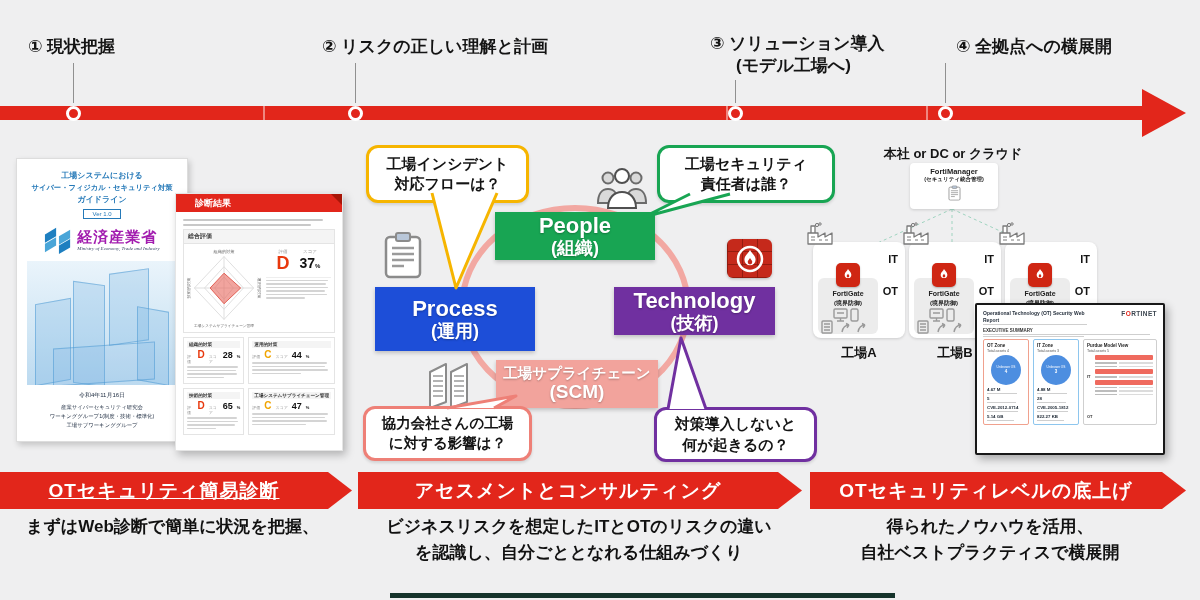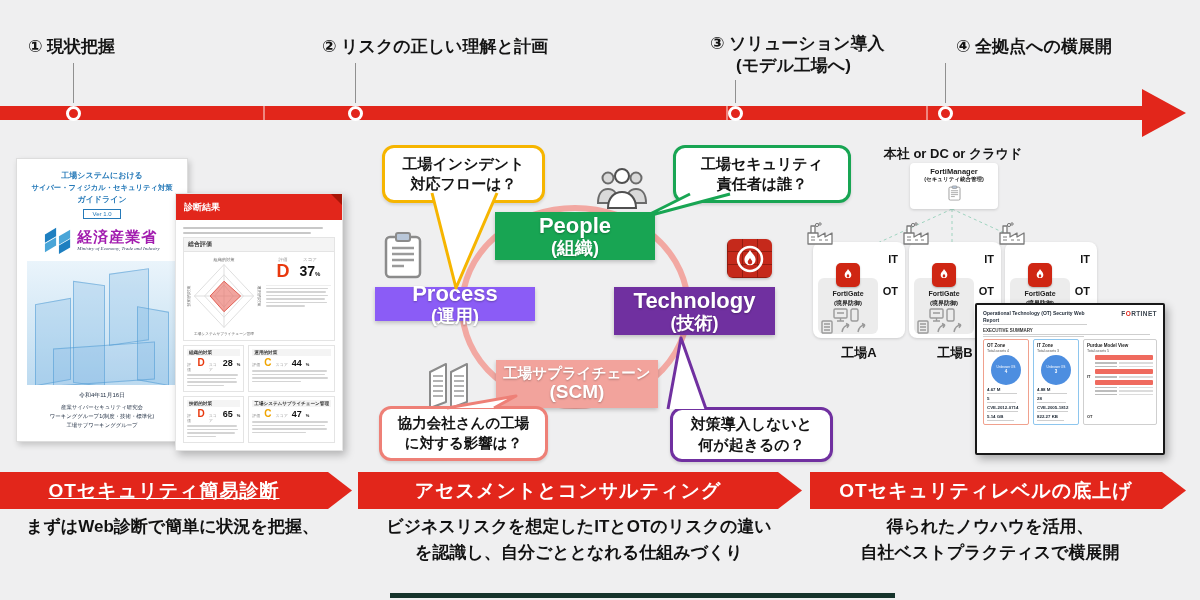--- a/index.html
+++ b/index.html
@@ -21,21 +21,21 @@
   .ver{display:block;margin:3px auto 0;width:36px;text-align:center;border:1px solid #2579b8;color:#2579b8;font-size:6px;padding:1px 0;}
   .logo-row{display:flex;align-items:center;justify-content:center;gap:5px;margin-top:7px;}
   .meti-name{font-family:"Liberation Serif","DejaVu Serif",serif;font-size:15px;font-weight:700;color:#a21caf;letter-spacing:1px;line-height:1.1;}
   .meti-en{font-family:"Liberation Serif","DejaVu Serif",serif;font-size:5px;font-style:italic;color:#3a4a66;}
   .illus{position:relative;margin:7px 10px 0;height:124px;background:linear-gradient(180deg,#eaf4fb 0%,#d2e7f5 55%,#bcdaf0 100%);overflow:hidden;}
   .blk{position:absolute;border:1px solid rgba(70,150,210,.5);background:rgba(120,180,225,.28);}
   .cover-date{margin-top:6px;text-align:center;font-size:6px;color:#223044;}
   .cover-org{margin-top:3px;text-align:center;font-size:5.4px;color:#223044;line-height:1.7;}
   
   #diag{position:absolute;left:175px;top:193px;width:168px;height:258px;background:#fff;border:1px solid #e5e5e5;box-shadow:3px 4px 8px rgba(0,0,0,.25);z-index:3;box-sizing:border-box;}
-  .diag-header{height:26px;background:#e2261b;color:#fff;font-size:9px;font-weight:800;display:flex;align-items:center;padding-left:8px;position:relative;}
+  .diag-header{height:18px;background:#e2261b;color:#fff;font-size:9px;font-weight:800;display:flex;align-items:center;padding-left:19px;position:relative;}
   .fold{position:absolute;right:0;top:0;border-top:11px solid #a81507;border-left:11px solid transparent;}
   .diag-body{padding:4px 7px;}
   .bar{background:#c8c8c8;height:2px;border-radius:1px;margin:3px 0;}
   .bar.thin{height:1.5px;margin:2px 0;background:#d4d4d4;}
   .sec{margin-top:3px;background:#f4f4f4;border:1px solid #e4e4e4;font-size:6px;font-weight:800;color:#444;padding:2px 4px;}
   .overall{border:1px solid #e4e4e4;border-top:none;padding:3px;display:flex;gap:5px;}
   .gcol{flex:1;padding-top:2px;}
   .grow{display:flex;gap:10px;justify-content:center;border-bottom:1px solid #eee;padding-bottom:3px;}
   .glabel{font-size:4.5px;color:#999;text-align:center;}
   .big-grade{font-size:18px;font-weight:800;color:#e8380d;line-height:1.1;text-align:center;}
@@ -47,25 +47,25 @@
   .mini-row{display:flex;align-items:baseline;gap:4px;margin-top:2px;}
   .mlabel{font-size:4px;color:#999;}
   .mg{font-size:10px;font-weight:800;line-height:1;}
   .mg-D{color:#e8380d;} .mg-C{color:#f0a400;}
   .ms{font-size:9px;font-weight:800;color:#111;}
   .mpct{font-size:4px;font-weight:800;}
   
   .pbox{position:absolute;z-index:3;color:#fff;display:flex;flex-direction:column;align-items:center;justify-content:center;font-weight:800;line-height:1.12;text-align:center;text-shadow:0 1px 2px rgba(0,0,0,.28);box-shadow:0 2px 4px rgba(0,0,0,.2);}
   .pbox .l1{font-size:22px;} .pbox .l2{font-size:18px;}
   #people{left:495px;top:212px;width:160px;height:48px;background:#18a553;}
-  #process{left:375px;top:287px;width:160px;height:34px;background:#8b5cf6;}
+  #process{left:375px;top:287px;width:160px;height:64px;background:#1d4ed8;}
   #technology{left:614px;top:287px;width:161px;height:48px;background:#7030a0;}
   #scm{left:496px;top:360px;width:162px;height:48px;background:#f2a39c;}
   #scm .l1{font-size:14.5px;} #scm .l2{font-size:19px;}
-  .bubble{position:absolute;z-index:4;background:#fff;border:3px solid;border-radius:12px;display:flex;flex-direction:column;align-items:center;justify-content:center;font-size:15px;font-weight:800;color:#141414;line-height:1.35;box-shadow:0 2px 3px rgba(0,0,0,.12);margin-left:16px;}
+  .bubble{position:absolute;z-index:4;background:#fff;border:3px solid;border-radius:12px;display:flex;flex-direction:column;align-items:center;justify-content:center;font-size:15px;font-weight:800;color:#141414;line-height:1.35;box-shadow:0 2px 3px rgba(0,0,0,.12);}
   #bub-incident{left:366px;top:145px;width:157px;height:52px;border-color:#f6b500;}
   #bub-manager{left:657px;top:145px;width:172px;height:52px;border-color:#18a553;}
   #bub-partner{left:363px;top:406px;width:163px;height:49px;border-color:#ee8077;font-size:14.5px;}
   #bub-risk{left:654px;top:407px;width:157px;height:49px;border-color:#7030a0;}
   #icon-firewall{position:absolute;left:727px;top:239px;width:45px;height:39px;background:#c5291b;border-radius:6px;z-index:3;display:flex;align-items:center;justify-content:center;
      background-image:repeating-linear-gradient(0deg,rgba(140,25,12,.85) 0 1px,transparent 1px 13px),repeating-linear-gradient(90deg,rgba(140,25,12,.85) 0 1px,transparent 1px 15px);
      box-shadow:0 1px 3px rgba(0,0,0,.25);}
   
   #net-title{position:absolute;left:868px;top:145px;width:170px;text-align:center;font-size:13px;font-weight:800;z-index:2;}
   #manager{position:absolute;left:910px;top:163px;width:88px;height:46px;background:#fff;border-radius:4px;box-shadow:0 1px 3px rgba(0,0,0,.15);z-index:2;text-align:center;padding-top:4px;box-sizing:border-box;}

